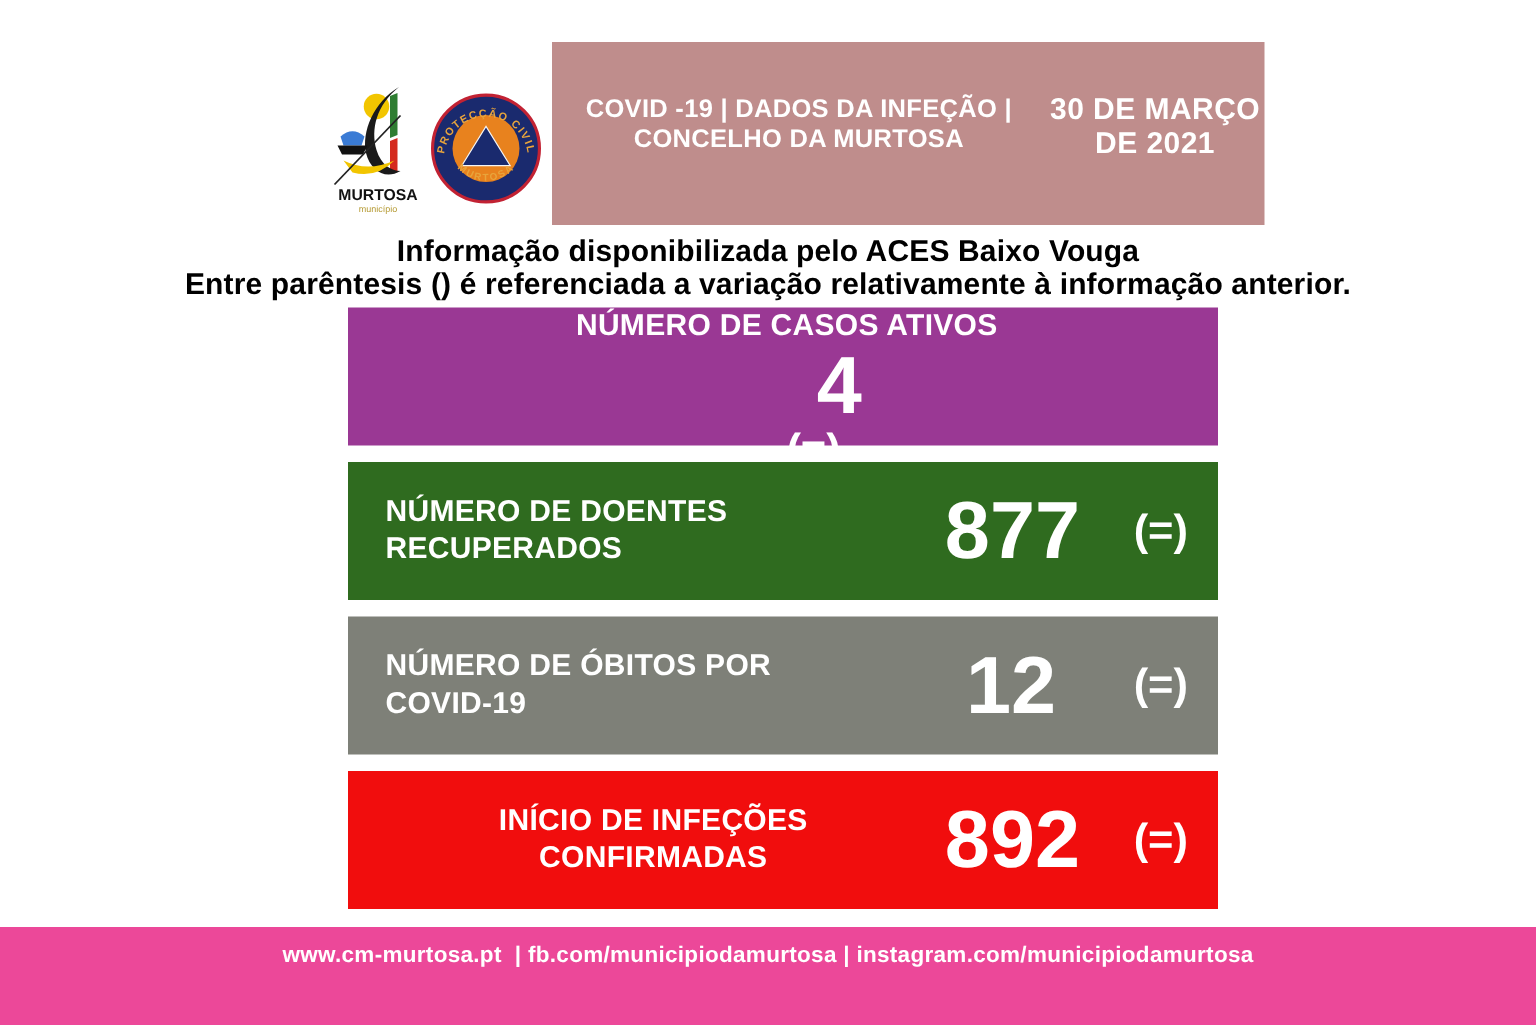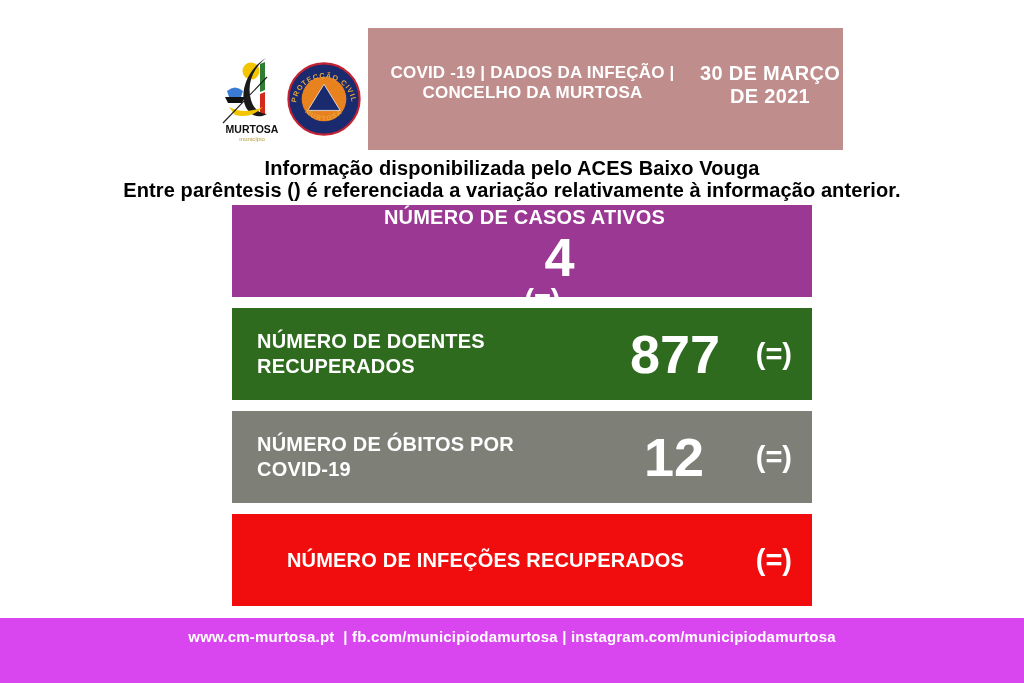--- a/index.html
+++ b/index.html
@@ -102,24 +102,25 @@
     </div>
 
     <div class="stat-bar" style="background-color: rgb(126, 128, 120); gap: 16px;">
       <div class="stat-label">NÚMERO DE ÓBITOS POR COVID-19</div>
       <div class="stat-value">12</div>
       <div class="stat-delta">(=)</div>
     </div>
 
     <div class="stat-bar centered" style="background-color: rgb(241, 13, 13);">
       <div class="stat-label">
-        <div>NÚMERO DE INFEÇÕES RECUPERADOS</div>
+        <div>INÍCIO DE INFEÇÕES CONFIRMADAS</div>
       </div>
+      <div class="stat-value">892</div>
       <div class="stat-delta">(=)</div>
     </div>
 
   </div>
 
-  <div class="footer" style="background-color: #d946ef;">
+  <div class="footer" style="background-color: #ec4899;">
     <span>www.cm-murtosa.pt  | fb.com/municipiodamurtosa | instagram.com/municipiodamurtosa</span>
   </div>
 
 </div>
 
 </body></html>

